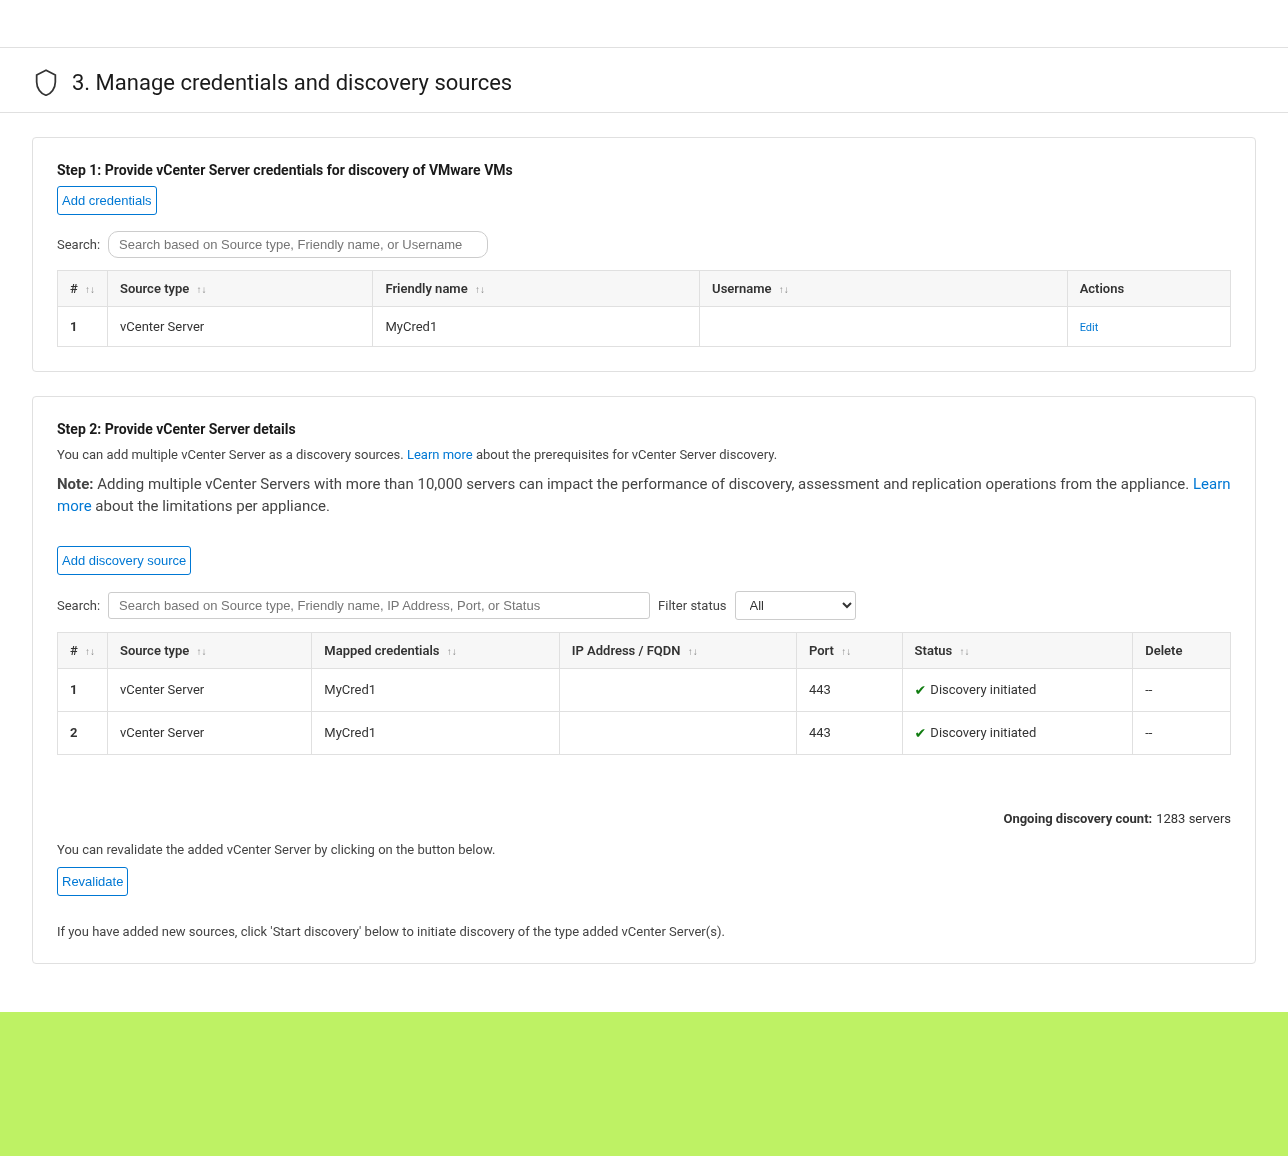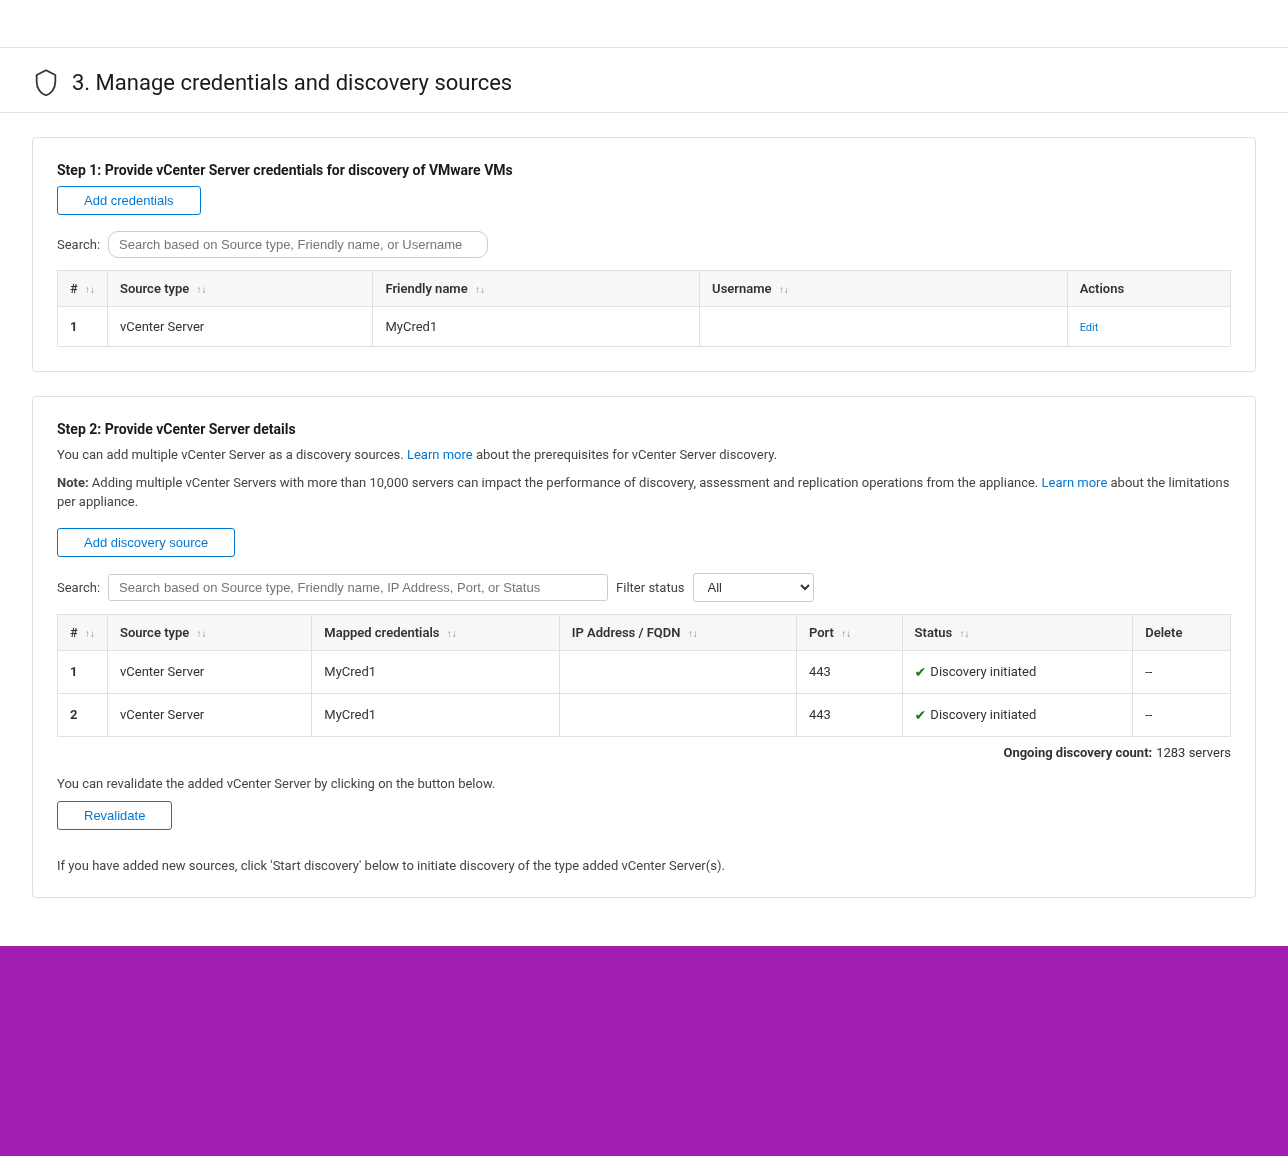--- a/index.html
+++ b/index.html
@@ -3,21 +3,21 @@
   <meta charset="utf-8">
   <style>
     * { box-sizing: border-box; margin: 0; padding: 0; }
     body {
       font-family: -apple-system, BlinkMacSystemFont, 'Segoe UI', Roboto, sans-serif;
       font-size: 14px;
       color: #333;
       background: #f5f5f5;
     }
     .page-wrapper {
-      background: #a21caf;
+      background: #bef264;
       min-height: 1156px;
       padding: 0;
     }
     .top-bar {
       height: 48px;
       background: #fff;
       border-bottom: 1px solid #e0e0e0;
     }
     .page-header {
       display: flex;
@@ -58,33 +58,33 @@
       font-size: 13px;
       color: #444;
       margin-bottom: 8px;
       line-height: 1.5;
     }
     .step-desc a, .note-text a {
       color: #0078d4;
       text-decoration: none;
     }
     .note-text {
-      font-size: 13px;
+      font-size: 15px;
       color: #444;
       line-height: 1.5;
-      margin-bottom: 16px;
+      margin-bottom: 28px;
     }
     .note-text strong {
       font-weight: 700;
     }
     .btn-outline {
       border: 1px solid #0078d4;
       background: #fff;
       color: #0078d4;
-      padding: 6px 26px;
+      padding: 6px 4px;
       font-size: 13px;
       border-radius: 3px;
       cursor: pointer;
       margin-bottom: 16px;
       display: inline-block;
     }
     .search-row {
       display: flex;
       align-items: center;
       margin-bottom: 12px;
@@ -180,20 +180,21 @@
       font-size: 13px;
       line-height: 1.4;
     }
     .discovery-count-row {
       display: flex;
       justify-content: flex-end;
       align-items: flex-end;
       padding: 8px 0 4px;
       font-size: 13px;
       color: #333;
+      margin-top: 48px;
     }
     .discovery-count-row strong {
       font-weight: 700;
       margin-right: 4px;
     }
     .revalidate-section {
       margin-top: 12px;
     }
     .revalidate-desc {
       font-size: 13px;
@@ -210,21 +211,21 @@
       align-items: center;
       gap: 8px;
       margin-bottom: 12px;
     }
     .search-input-wide {
       border: 1px solid #ccc;
       border-radius: 3px;
       padding: 5px 10px;
       font-size: 13px;
       color: #999;
-      width: 500px;
+      width: 542px;
       outline: none;
     }
     .th-hash { width: 40px; }
     .th-source-type { min-width: 130px; }
     .th-friendly-name { min-width: 160px; }
     .th-username { min-width: 180px; }
     .th-actions { min-width: 80px; }
   </style>
 </head>
 <body>

